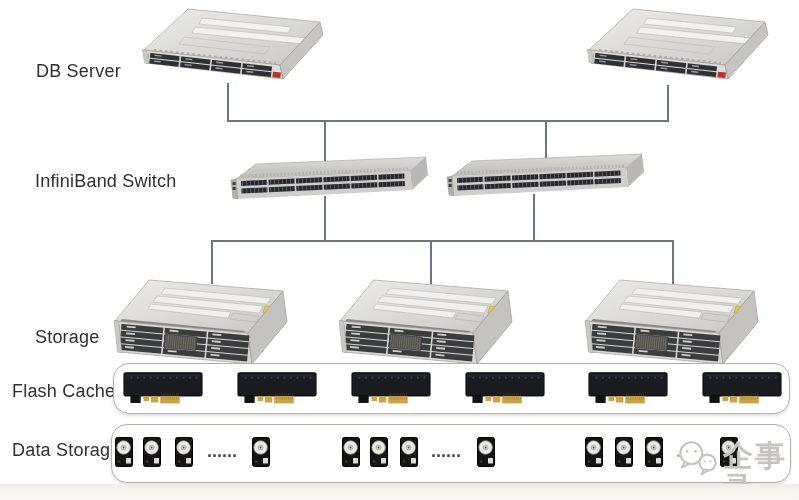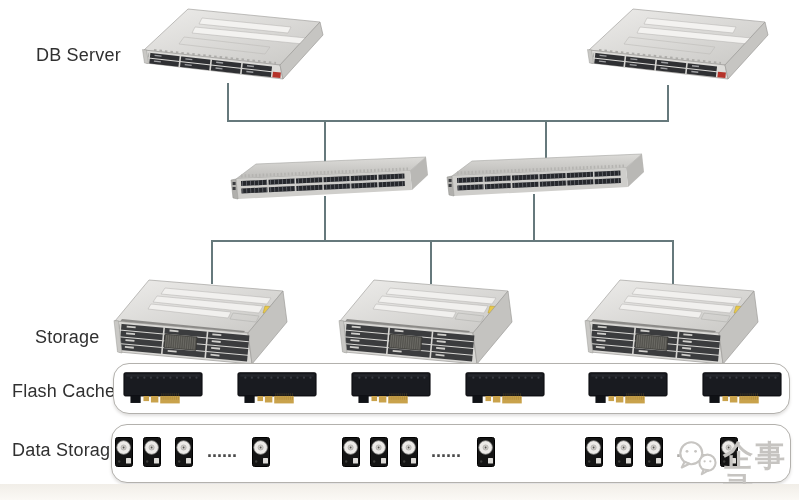--- a/index.html
+++ b/index.html
@@ -188,21 +188,22 @@
   <div class="cline" style="left:227px;top:120px;width:441.5px;height:1.5px;"></div>
   <div class="cline" style="left:324px;top:120px;width:1.5px;height:43px;"></div>
   <div class="cline" style="left:545px;top:120px;width:1.5px;height:39px;"></div>
   <div class="cline" style="left:324px;top:196px;width:1.5px;height:45px;"></div>
   <div class="cline" style="left:533px;top:194px;width:1.5px;height:47px;"></div>
   <div class="cline" style="left:211px;top:240px;width:462.5px;height:1.5px;"></div>
   <div class="cline" style="left:211px;top:240px;width:1.5px;height:44px;"></div>
   <div class="cline" style="left:430px;top:240px;width:1.5px;height:44px;"></div>
   <div class="cline" style="left:672px;top:240px;width:1.5px;height:44px;"></div>
 
-  <div class="tier-label" style="left:36px;top:45px;">DB Server</div>
+  <div class="tier-label" style="left:36px;top:61px;">DB Server</div>
+  <div class="tier-label" style="left:35px;top:171px;">InfiniBand Switch</div>
   <div class="tier-label" style="left:35px;top:327px;">Storage</div>
   <div class="tier-label" style="left:12px;top:381px;">Flash Cache</div>
   <div class="tier-label" style="left:12px;top:440px;">Data Storage</div>
 
   <svg class="dev" style="left:140px;top:6px;" width="190" height="80">
       <use href="#sym-db"></use>
     </svg>
   <svg class="dev" style="left:585px;top:6px;" width="190" height="80">
       <use href="#sym-db"></use>
     </svg>

